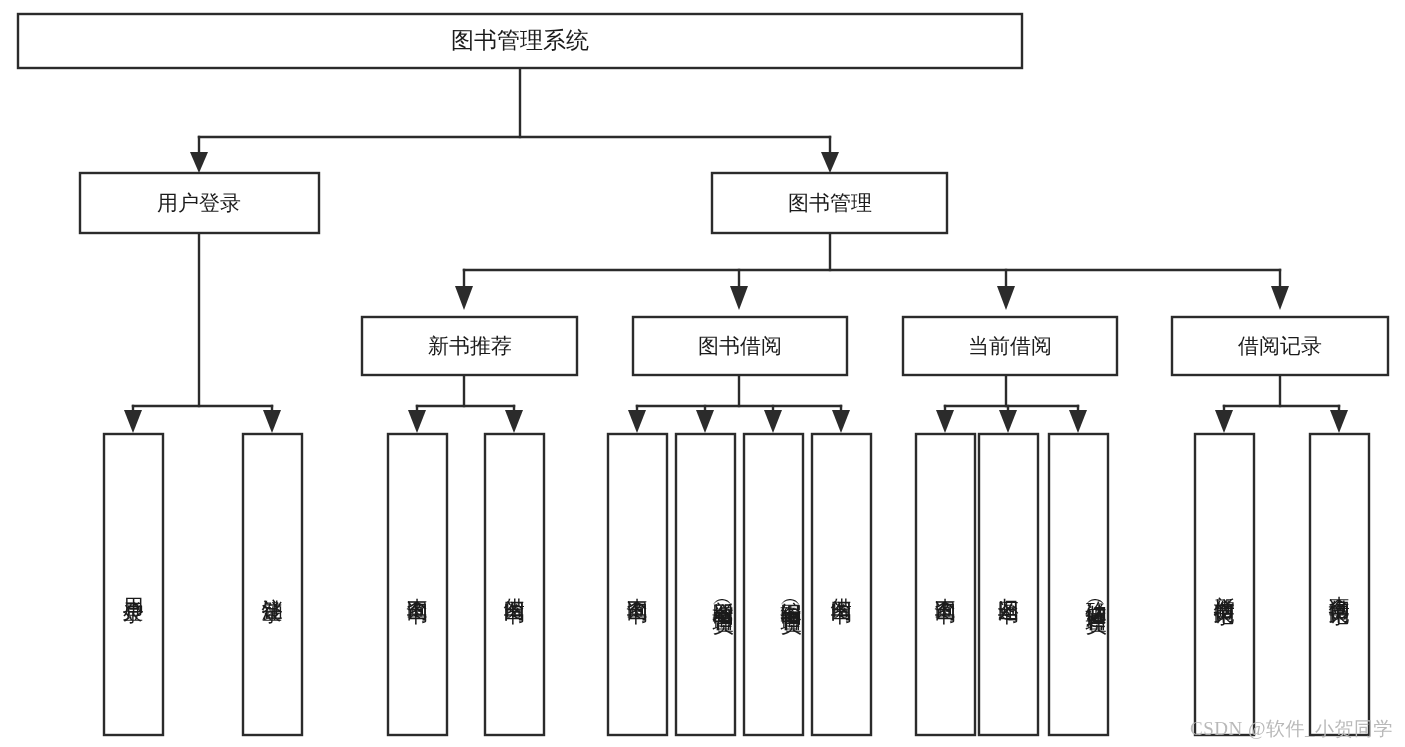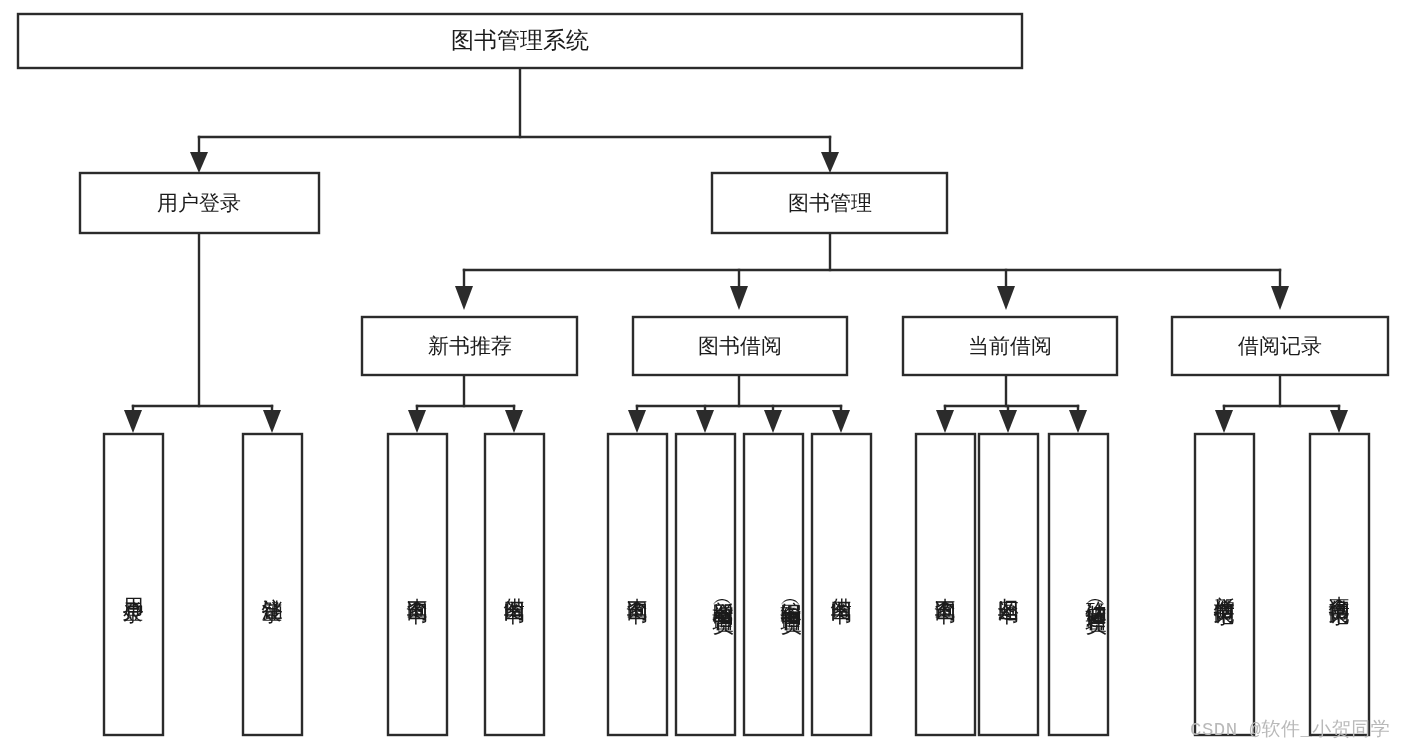--- a/index.html
+++ b/index.html
@@ -61,21 +61,21 @@
     font-family: "Liberation Sans", "DejaVu Sans", sans-serif;
     font-size: 21px;
     line-height: 1.12;
     letter-spacing: 2px;
     color: #1b1b1b;
     white-space: nowrap;
     pointer-events: none;
   }
   .watermark {
     position: absolute;
-    font-family: Liberation Mono, monospace;
+    font-family: Liberation Serif, serif;
     font-size: 19px;
     color: #b9b9b9;
     letter-spacing: 0.5px;
     white-space: nowrap;
     user-select: none;
   }
 </style>
 </head>
 <body>
 

